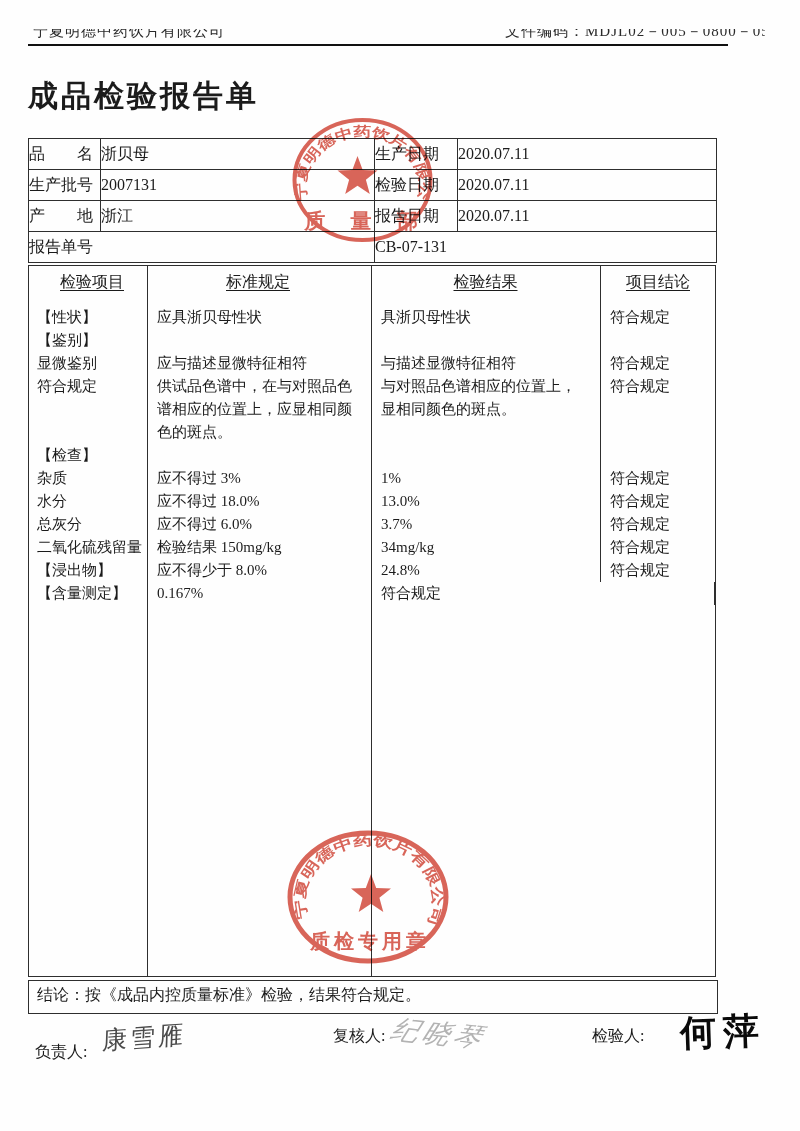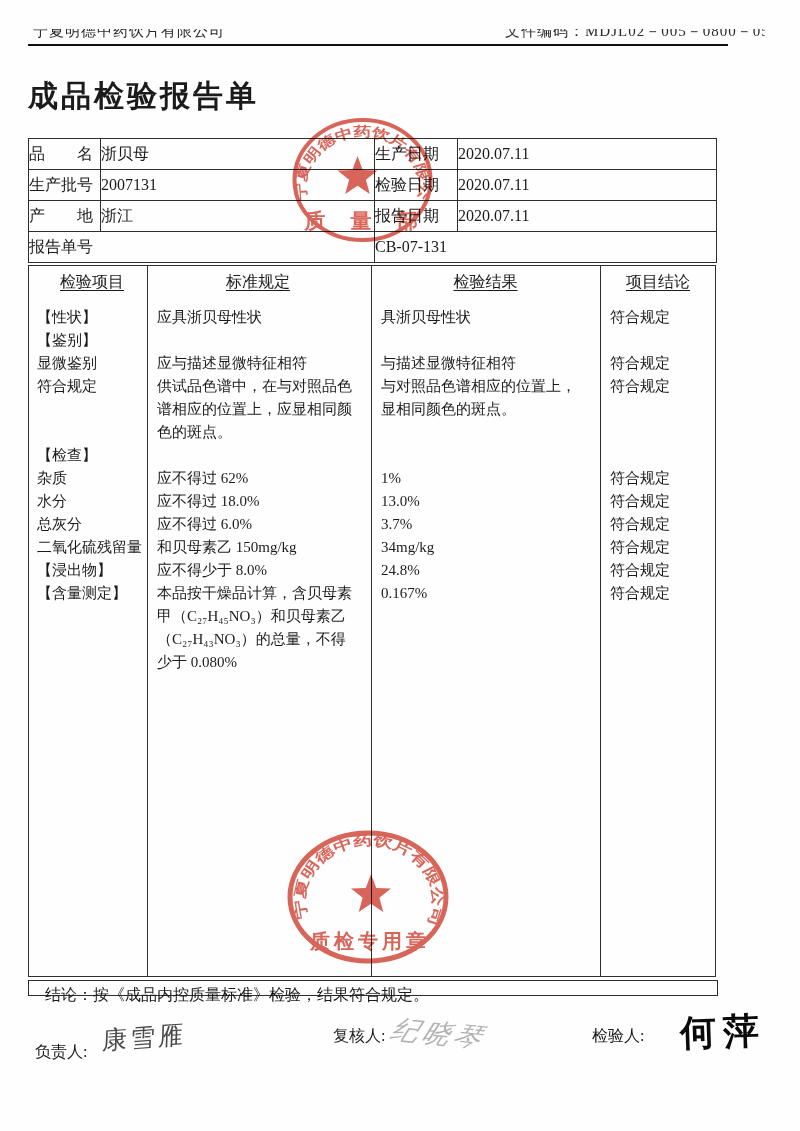--- a/index.html
+++ b/index.html
@@ -48,22 +48,22 @@
   .c4{padding-left:9px;}
   
   .stamp{position:absolute;opacity:.85;mix-blend-mode:multiply;}
   .stamp-top{left:290px;top:115px;}
   .stamp-bot{left:284px;top:826px;}
   .st-stroke{stroke:var(--stamp-red);fill:none;}
   .st-fill{fill:var(--stamp-red);}
   .st-text{fill:var(--stamp-red);font-family:"Liberation Serif","DejaVu Serif",serif;font-weight:bold;}
   
   .conclusion{
-    position:absolute;left:28px;top:980px;width:690px;height:16px;box-sizing:border-box;
-    border:1.5px solid var(--border);font-size:16px;line-height:27px;padding-left:16px;
+    position:absolute;left:28px;top:980px;width:690px;height:34px;box-sizing:border-box;
+    border:1.5px solid var(--border);font-size:16px;line-height:27px;padding-left:8px;
   }
   
   .sig-label{position:absolute;font-size:16px;}
   .sig-name{position:absolute;white-space:nowrap;}
   .sig1-l{left:35px;top:1026px;margin-top:16px;}
   .sig1-n{left:102px;top:1021px;font-size:25px;color:#4a4a4a;letter-spacing:3px;transform:rotate(-4deg) skewX(-6deg);}
   .sig2-l{left:333px;top:1026px;text-align:center;}
   .sig2-n{left:392px;top:1016px;font-size:27px;color:#b3b3b3;font-style:italic;letter-spacing:4px;transform:rotate(6deg) skewX(-14deg);}
   .sig3-l{left:592px;top:1026px;}
   .sig3-n{left:680px;top:1008px;font-size:36px;font-weight:bold;color:#0a0a0a;letter-spacing:7px;transform:rotate(-2deg);}
@@ -141,46 +141,45 @@
     <div class="c2">供试品色谱中，在与对照品色谱相应的位置上，应显相同颜色的斑点。</div>
     <div class="c3">与对照品色谱相应的位置上，显相同颜色的斑点。</div>
     <div class="c4">符合规定</div>
 
     <div class="c1">【检查】</div>
     <div class="c2"></div>
     <div class="c3"></div>
     <div class="c4"></div>
 
     <div class="c1">杂质</div>
-    <div class="c2">应不得过 62%</div>
+    <div class="c2">应不得过 3%</div>
     <div class="c3">1%</div>
     <div class="c4">符合规定</div>
 
     <div class="c1">水分</div>
     <div class="c2">应不得过 18.0%</div>
     <div class="c3">13.0%</div>
     <div class="c4">符合规定</div>
 
     <div class="c1">总灰分</div>
     <div class="c2">应不得过 6.0%</div>
     <div class="c3">3.7%</div>
     <div class="c4">符合规定</div>
 
     <div class="c1">二氧化硫残留量</div>
-    <div class="c2">和贝母素乙 150mg/kg</div>
+    <div class="c2">检验结果 150mg/kg</div>
     <div class="c3">34mg/kg</div>
     <div class="c4">符合规定</div>
 
     <div class="c1">【浸出物】</div>
     <div class="c2">应不得少于 8.0%</div>
     <div class="c3">24.8%</div>
     <div class="c4">符合规定</div>
 
     <div class="c1">【含量测定】</div>
-    <div class="c2">本品按干燥品计算，含贝母素甲（C₂₇H₄₅NO₃）和贝母素乙（C₂₇H₄₃NO₃）的总量，不得少于 0.080%</div>
     <div class="c3">0.167%</div>
     <div class="c4">符合规定</div>
 
     <div class="c1"></div>
     <div class="c2"></div>
     <div class="c3"></div>
     <div class="c4"></div>
   </div>
 
   <svg class="stamp stamp-top" width="146" height="130" viewBox="0 0 146 130">

